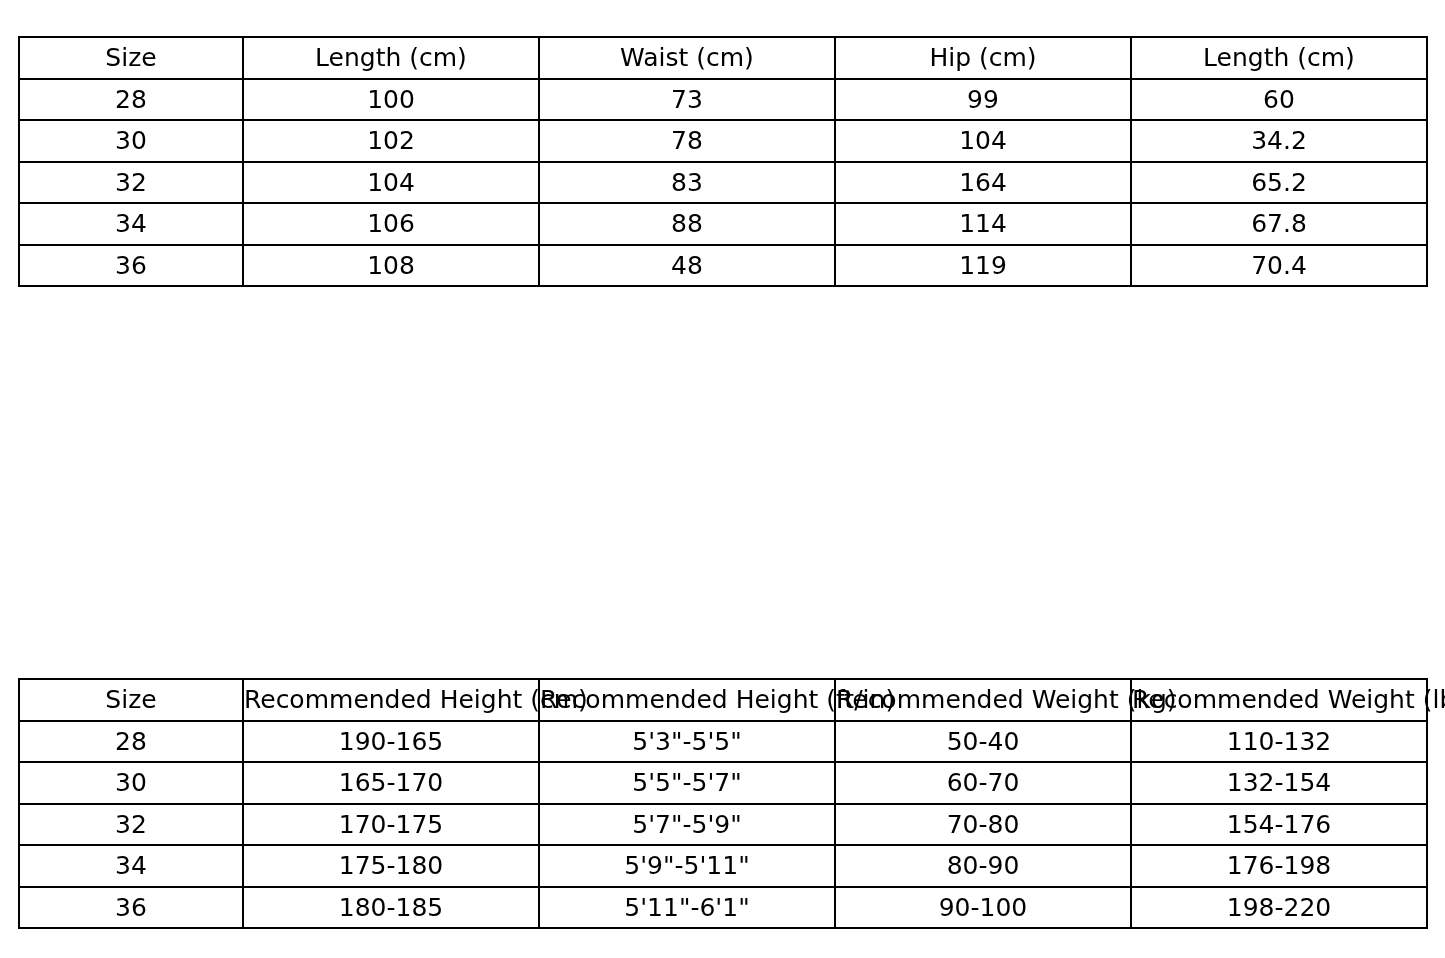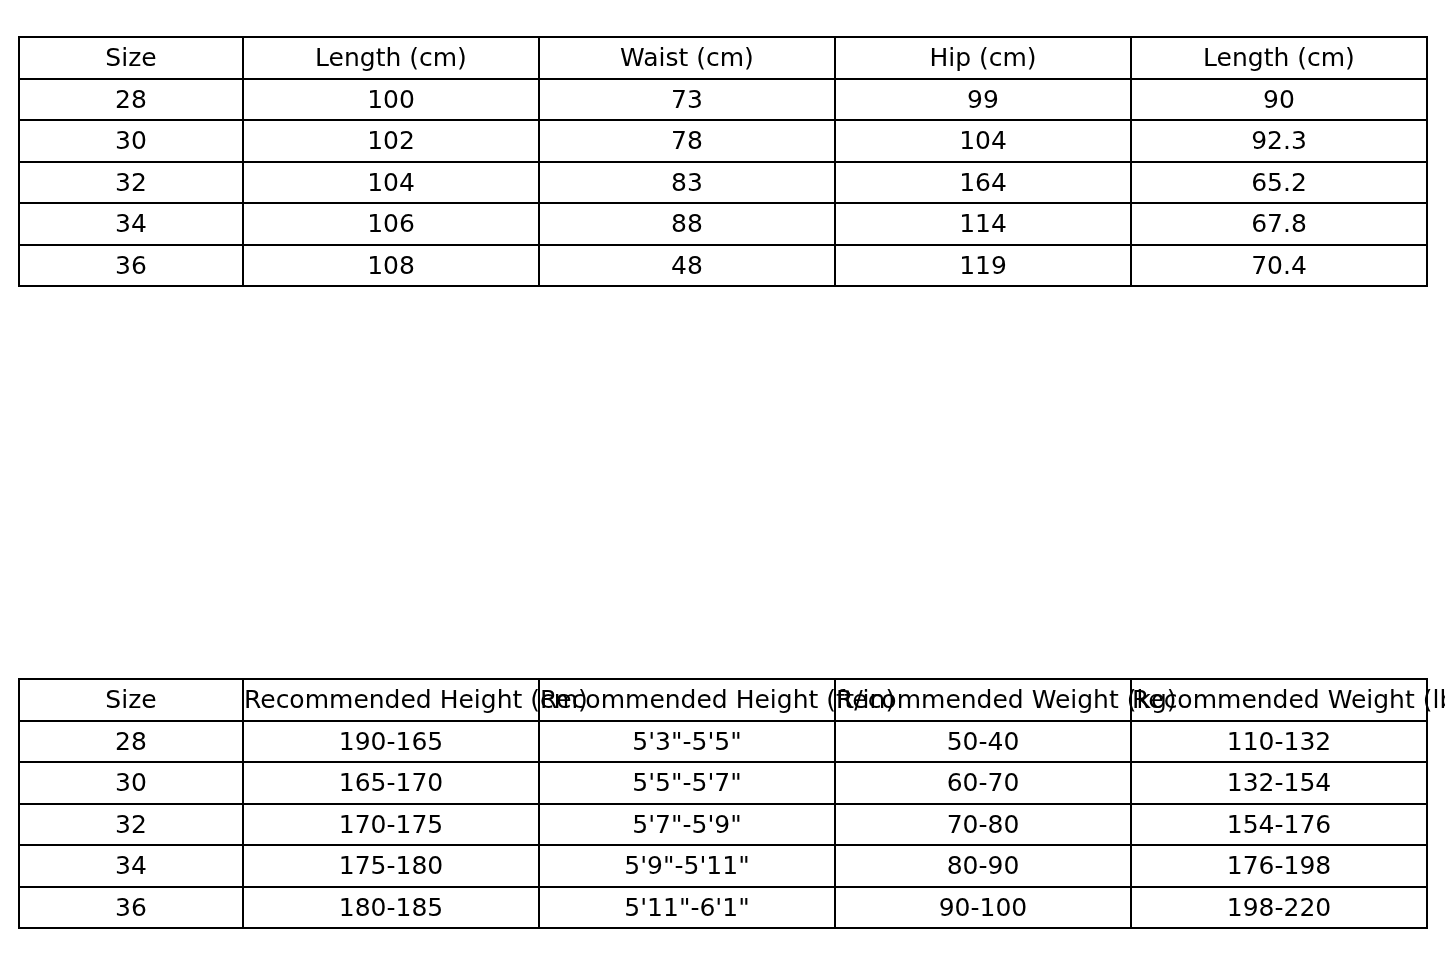--- a/index.html
+++ b/index.html
@@ -100,28 +100,28 @@
         <td>Hip (cm)</td>
         <td>Length (cm)</td>
       </tr>
     </thead>
     <tbody>
       <tr>
         <td>28</td>
         <td>100</td>
         <td>73</td>
         <td>99</td>
-        <td>90</td>
+        <td>60</td>
       </tr>
       <tr>
         <td>30</td>
         <td>102</td>
         <td>78</td>
         <td>104</td>
-        <td>92.3</td>
+        <td>34.2</td>
       </tr>
       <tr>
         <td>32</td>
         <td>104</td>
         <td>83</td>
         <td>164</td>
         <td>65.2</td>
       </tr>
       <tr>
         <td>34</td>

